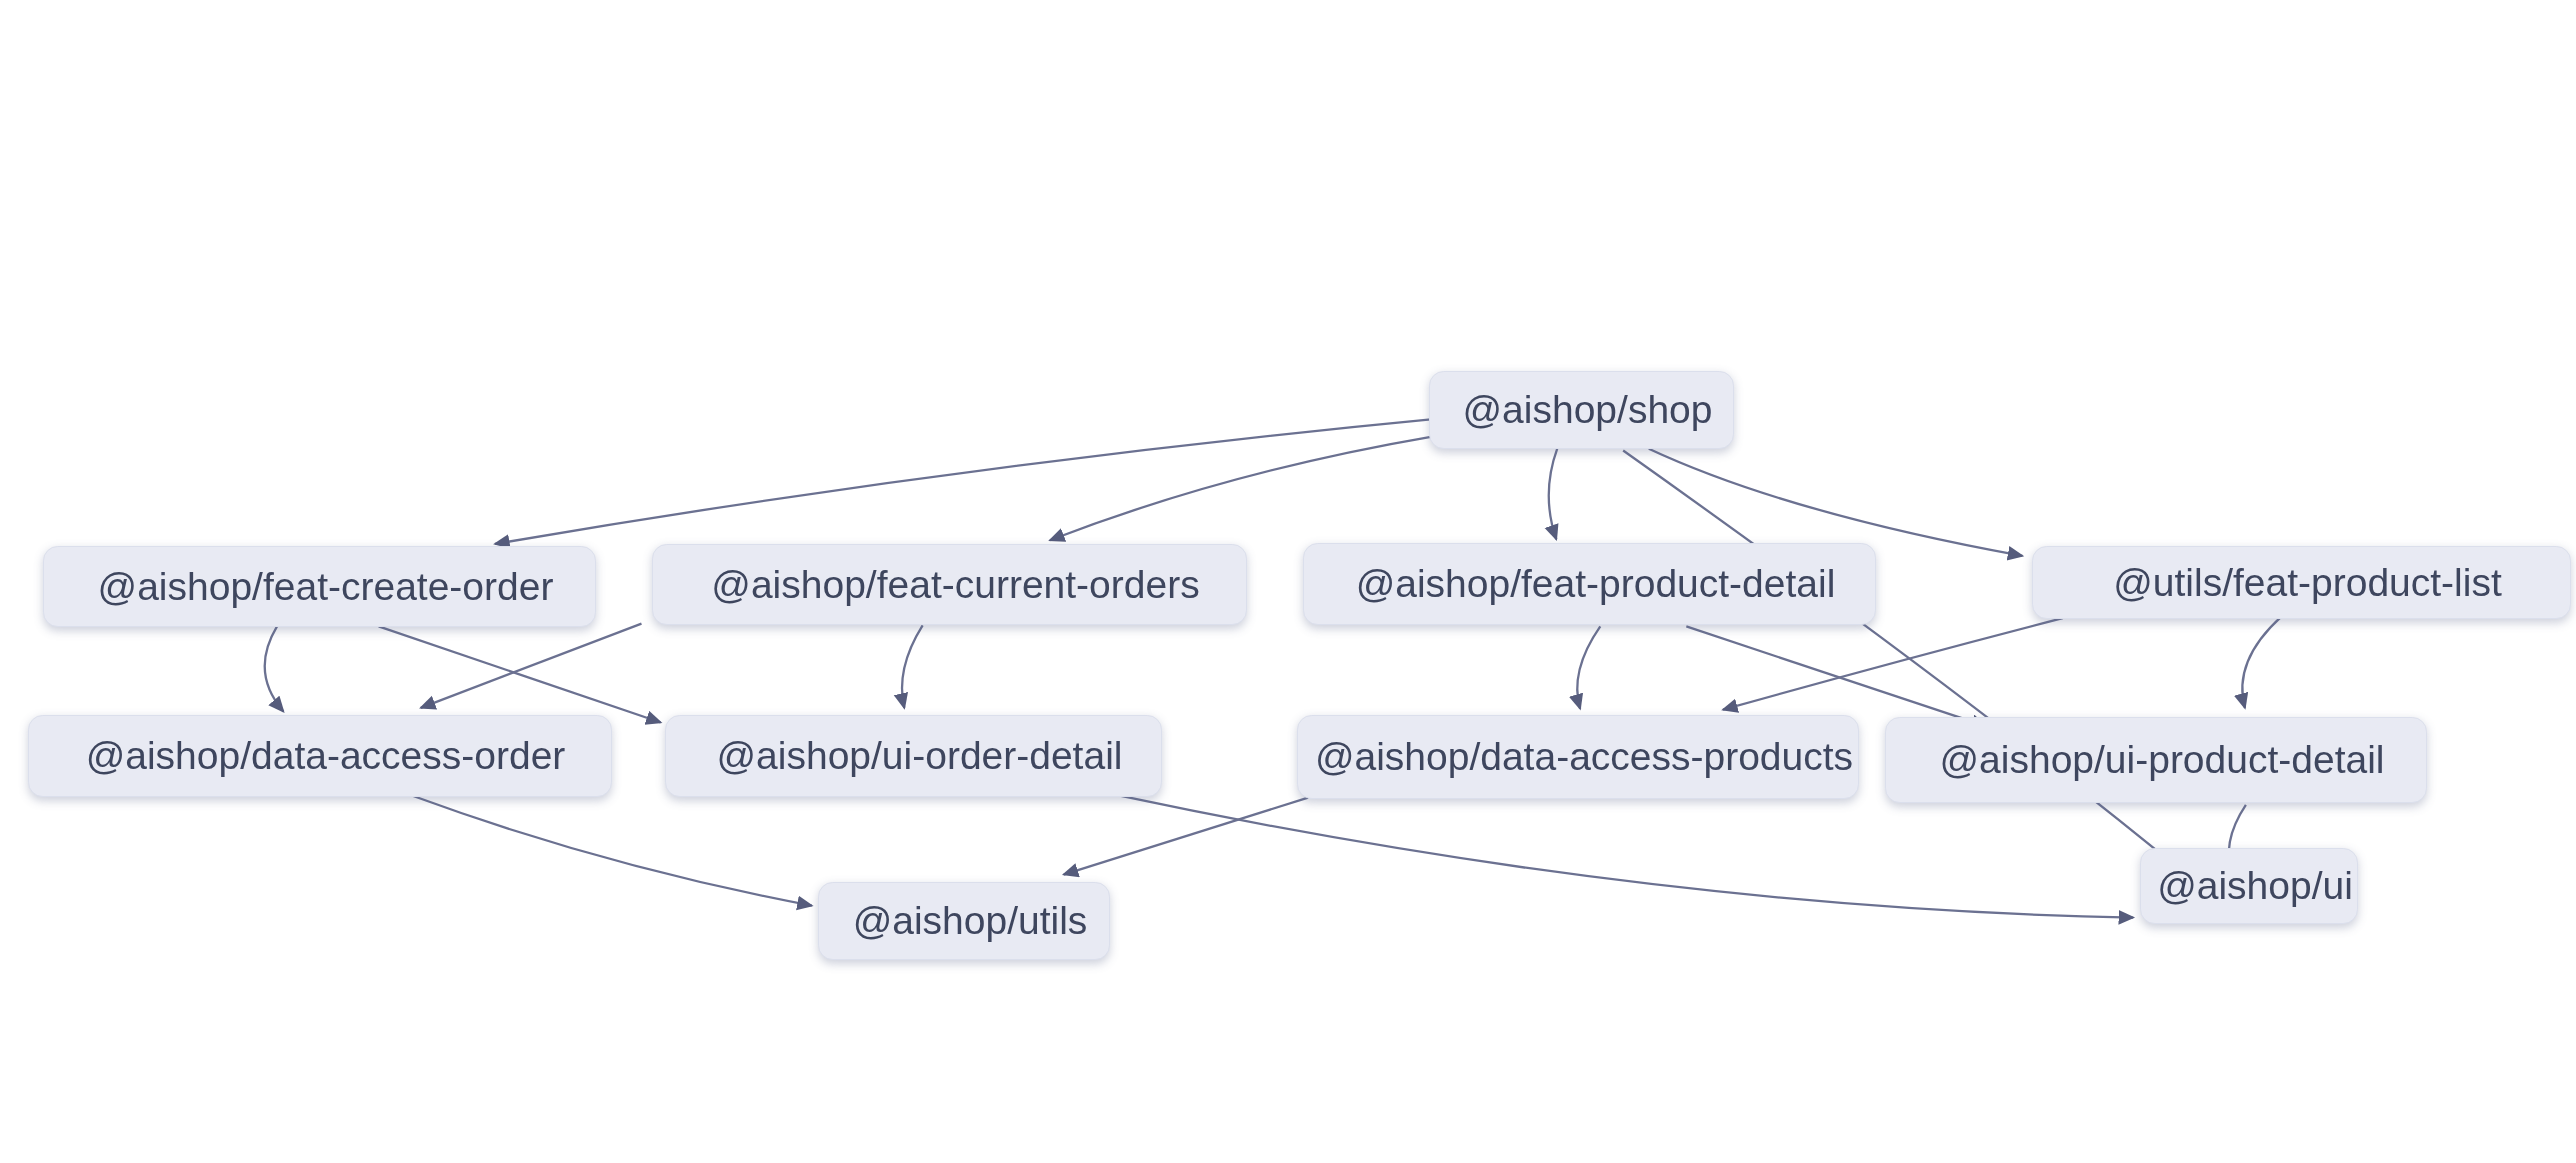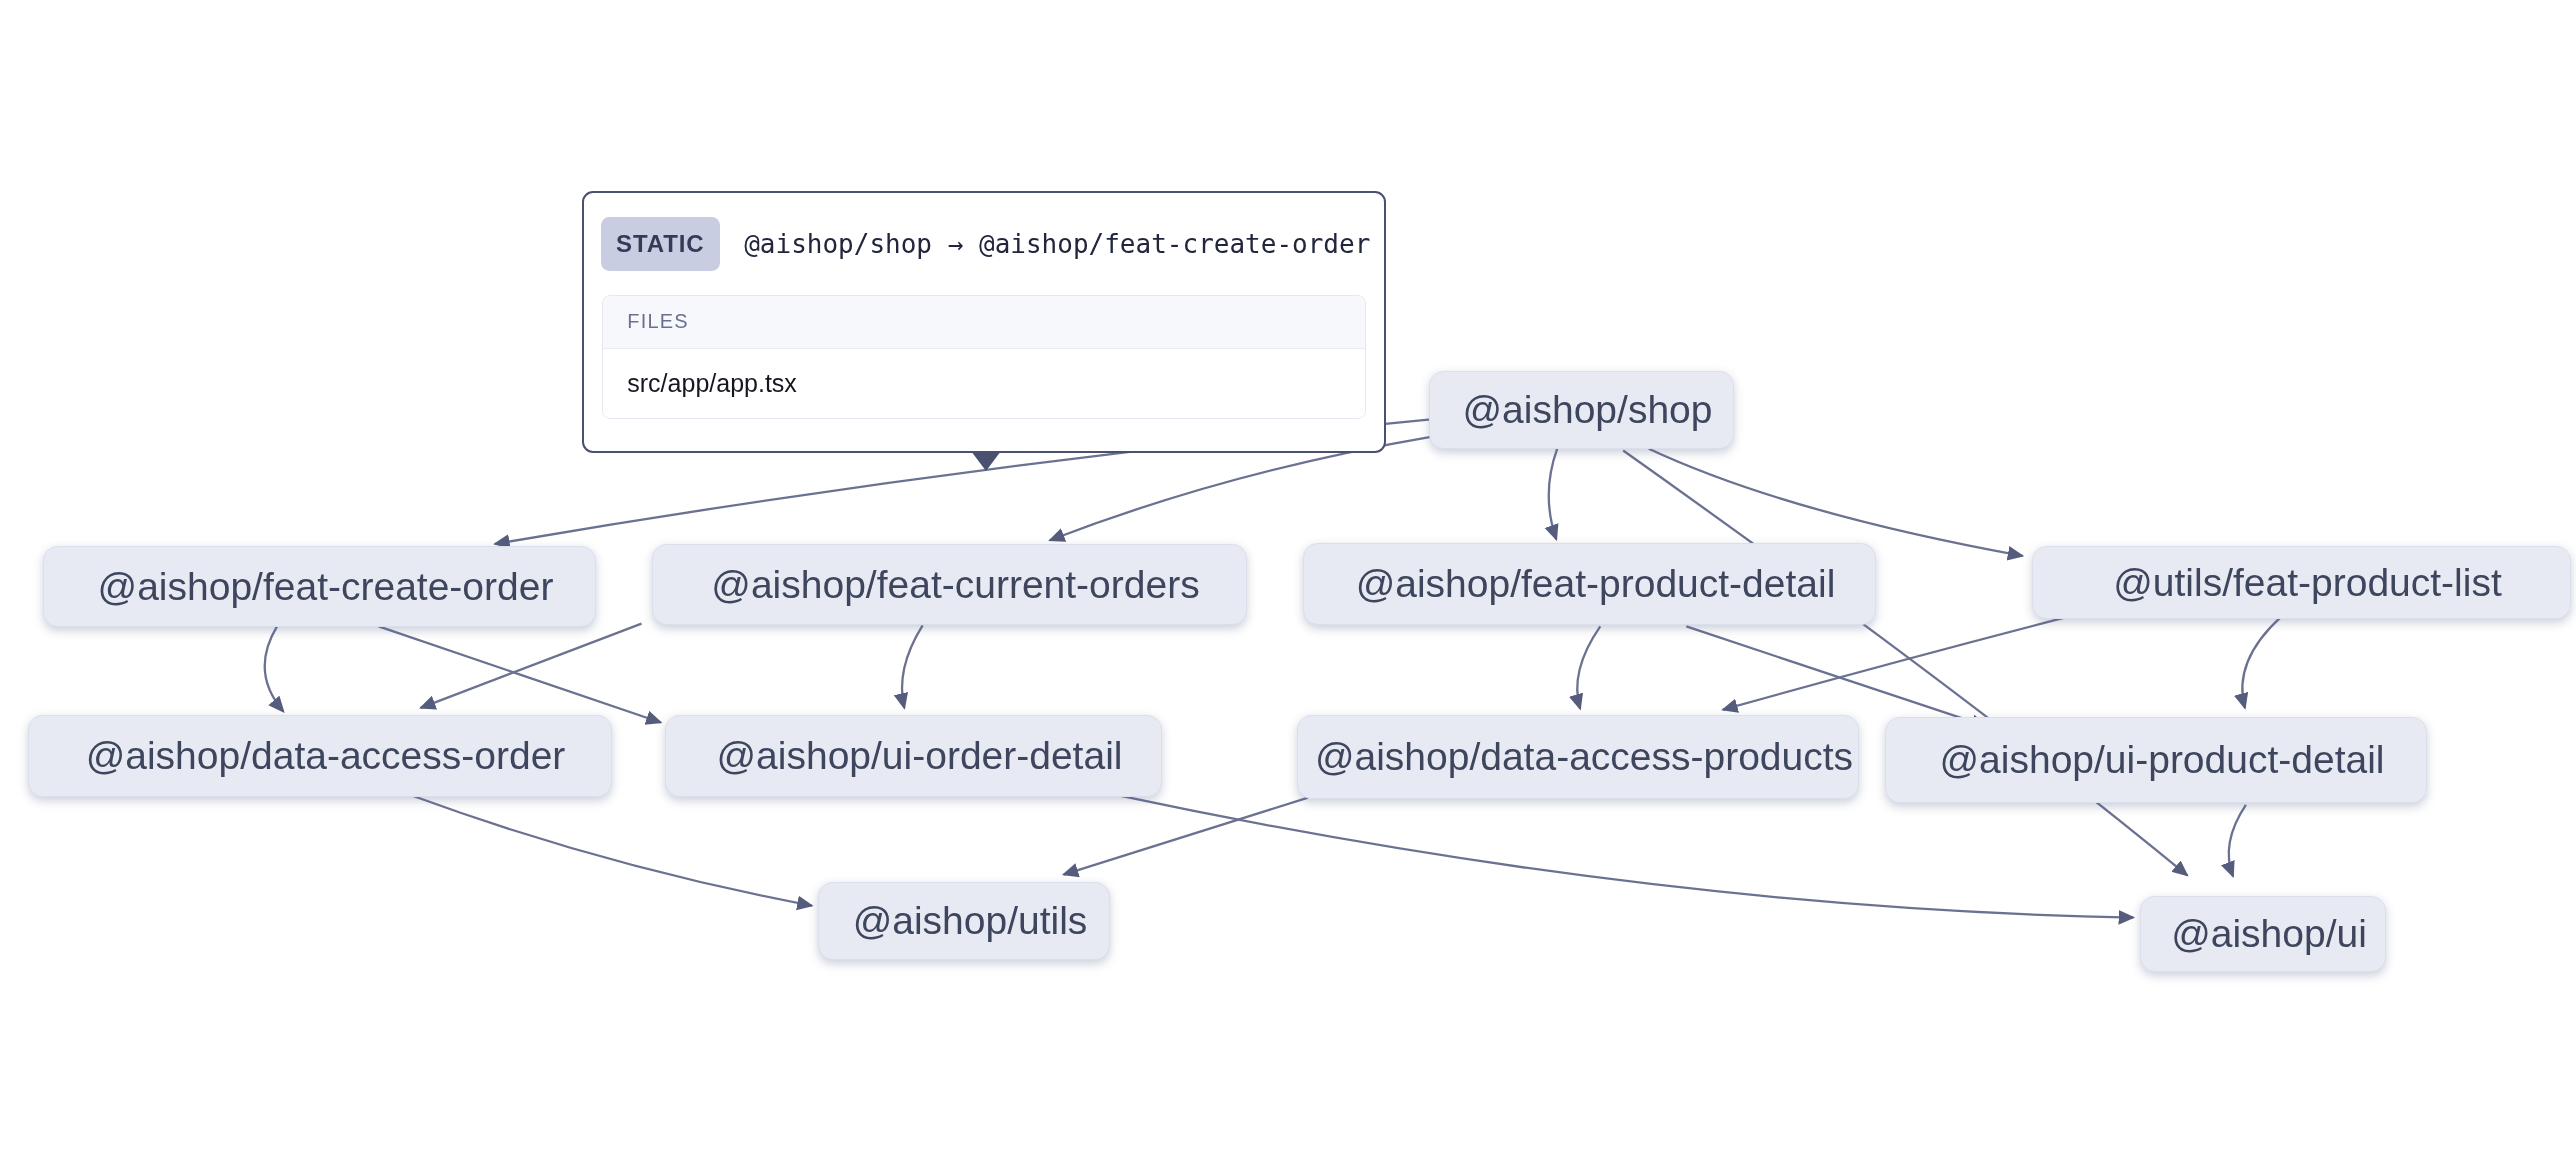--- a/index.html
+++ b/index.html
@@ -119,29 +119,18 @@
       <div class="node" style="left: 1429px; top: 371px; width: 305px; height: 78px;">@aishop/shop</div>
       <div class="node" style="left: 13px; top: 546px; width: 553px; height: 81px; margin-left: 30px;">@aishop/feat-create-order</div>
       <div class="node" style="left: 652px; top: 544px; width: 595px; height: 81px; text-align: right;">@aishop/feat-current-orders</div>
       <div class="node" style="left: 1303px; top: 543px; width: 573px; height: 82px;">@aishop/feat-product-detail</div>
       <div class="node" style="left: 2032px; top: 546px; width: 539px; height: 73px;">@utils/feat-product-list</div>
       <div class="node" style="left: 27.5px; top: 715px; width: 584px; height: 82px; text-align: center;">@aishop/data-access-order</div>
       <div class="node" style="left: 665px; top: 715px; width: 497px; height: 82px;">@aishop/ui-order-detail</div>
       <div class="node" style="left: 1297px; top: 715px; width: 562px; height: 84px;">@aishop/data-access-products</div>
       <div class="node" style="left: 1885px; top: 717px; width: 542px; height: 86px;">@aishop/ui-product-detail</div>
       <div class="node" style="left: 818px; top: 882px; width: 292px; height: 78px;">@aishop/utils</div>
-      <div class="node" style="left: 2140px; top: 896px; width: 246px; height: 76px;">@aishop/ui</div>
+      <div class="node" style="left: 2140px; top: 848px; width: 218px; height: 76px;">@aishop/ui</div>
     </div>
 
-  <div class="tooltip">
-    <div class="tt-header">
-      <span class="badge">STATIC</span>
-      <span class="edge-label">@aishop/shop → @aishop/feat-create-order</span>
-    </div>
-    <div class="files-box">
-      <div class="files-header">FILES</div>
-      <div class="file-row">src/app/app.tsx</div>
-    </div>
-    <div class="tt-pointer"></div>
-  </div>
 
 </div>
 
 
 </body></html>

